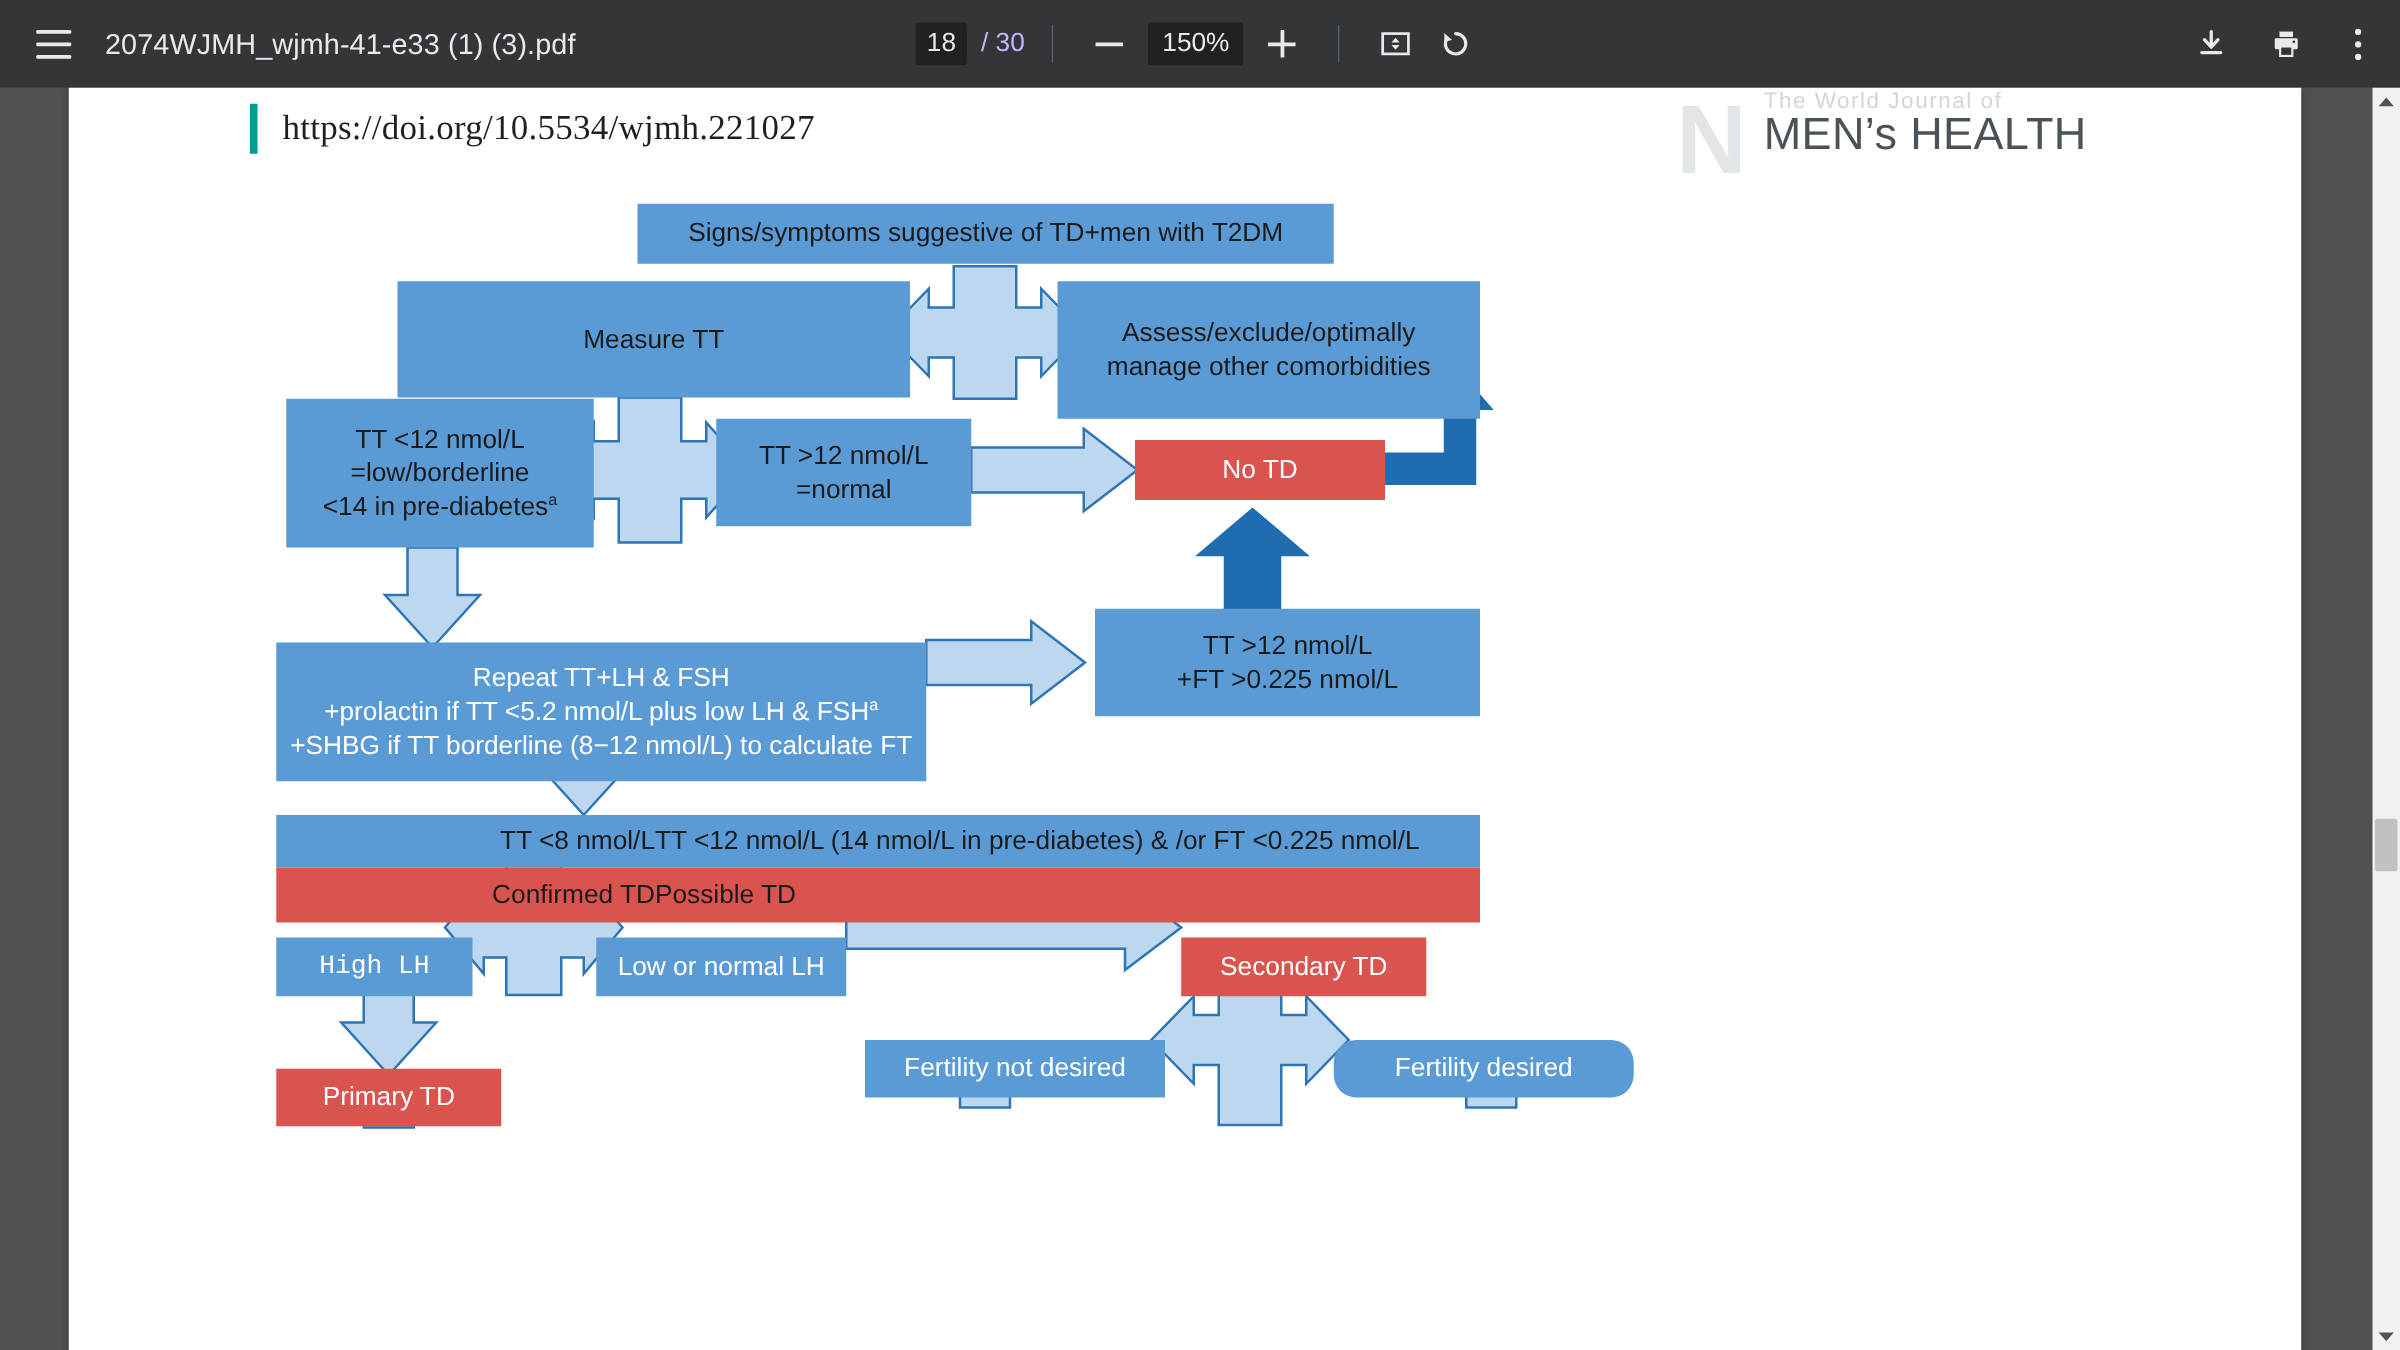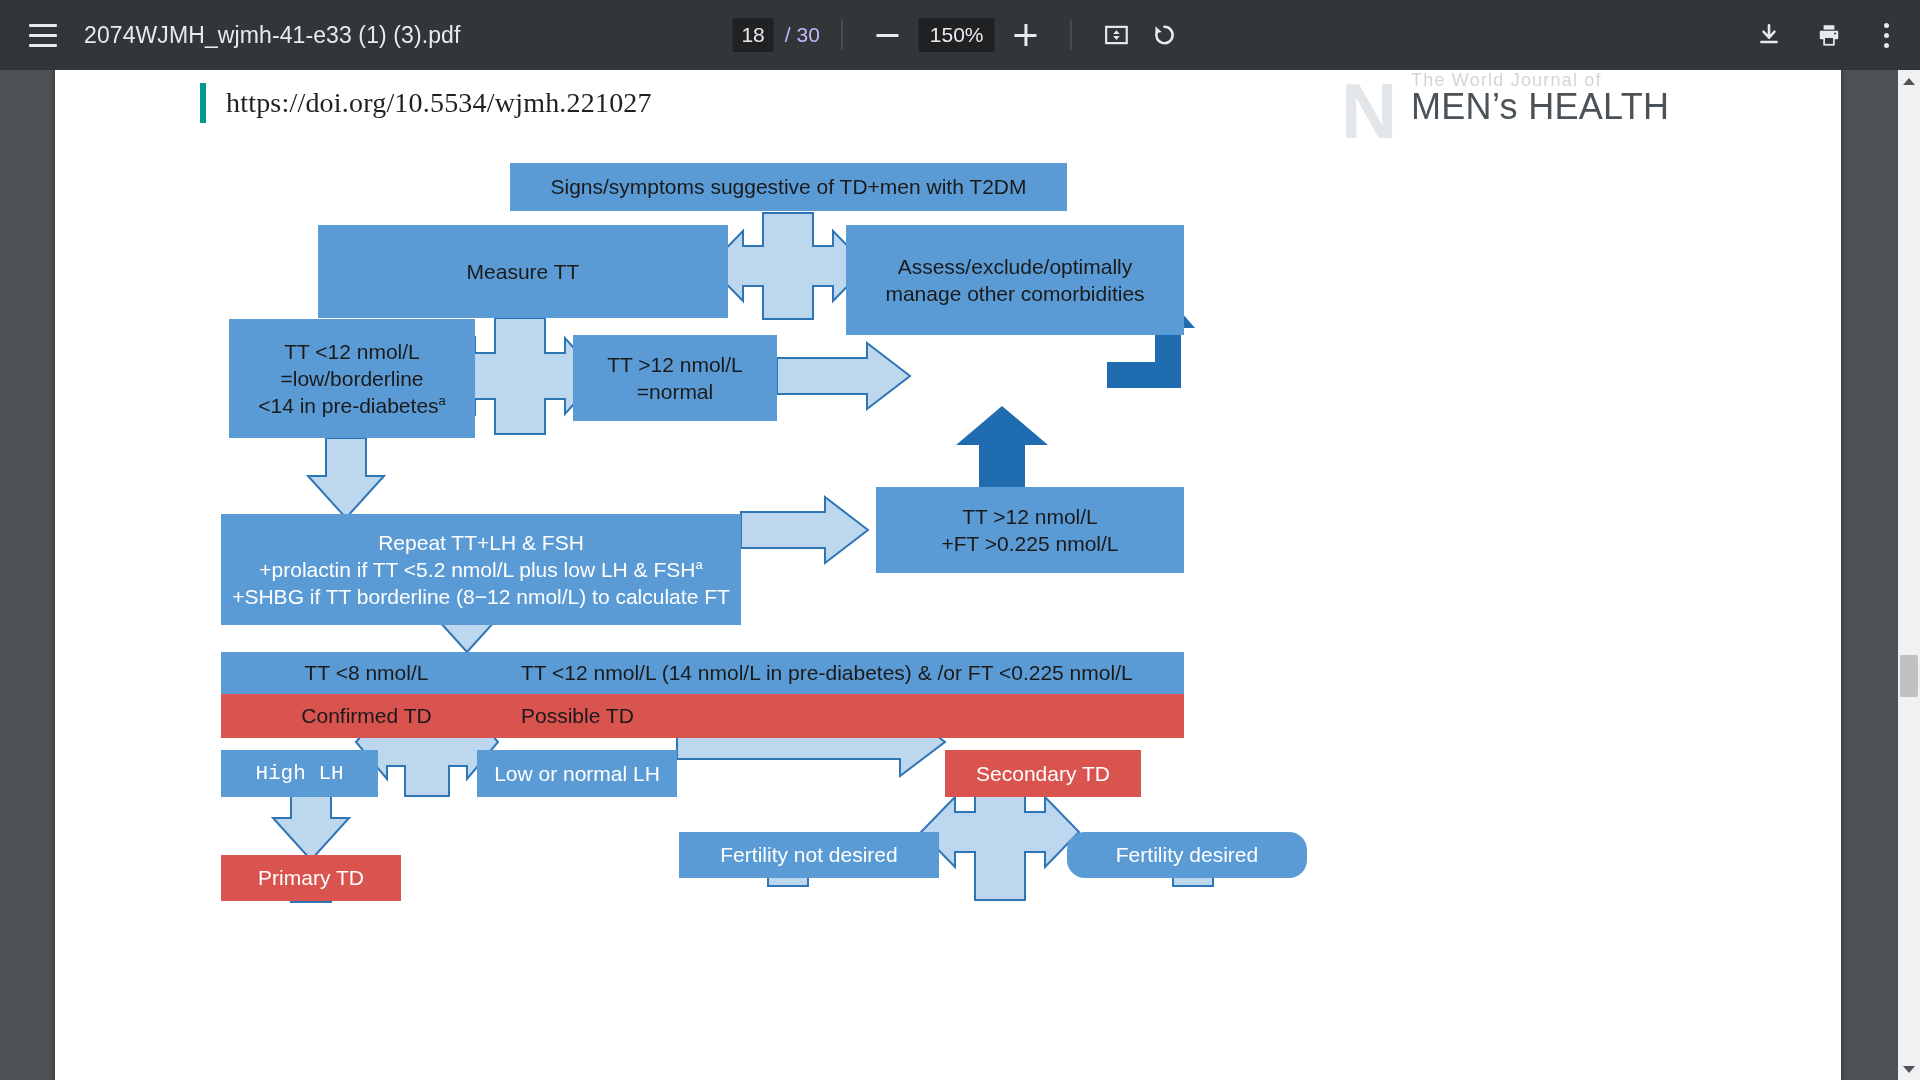--- a/index.html
+++ b/index.html
@@ -93,21 +93,21 @@
   
   #chart { position:absolute; left:0; top:0; width:1786px; height:1060px; }
   .node {
     position:absolute;
     display:flex; align-items:center; justify-content:center; text-align:center;
     font-size:21px; line-height:1.30; padding: 2px 6px;
   }
   .n-blue  { background:#5b9bd5; color:#1a1a1a; }
   .n-blue-w{ background:#5b9bd5; color:#ffffff; }
   .n-red   { background:#d9534f; color:#ffffff; }
-  .n-left  { justify-content:flex-start; text-align:center; padding-left:4px;gap:13px; }
+  .n-left  { justify-content:flex-start; text-align:right; padding-left:20px; }
   sup { font-size:13px; vertical-align:super; line-height:0; }
   svg.conn { position:absolute; left:0; top:0; width:1786px; height:1060px; pointer-events:none; }
 
   
   #scrollbar {
     position:absolute; right:0; top:70px; width:22px; height:1010px;
     background:#f1f1f1; z-index:30;
   }
   .sb-arrow { width:22px; height:22px; display:flex; align-items:center; justify-content:center; cursor:pointer; }
   .sb-up::after {
@@ -281,20 +281,23 @@
       </div>
 
       <div class="node n-blue" style="left:174px; top:249px; width:246px; height:119px;">
         <span>TT &lt;12 nmol/L<br>=low/borderline<br>&lt;14 in pre-diabetes<sup>a</sup></span>
       </div>
 
       <div class="node n-blue" style="left:518px; top:265px; width:204px; height:86px;">
         <span>TT &gt;12 nmol/L<br>=normal</span>
       </div>
 
+      <div class="node n-red" style="left:853px; top:282px; width:200px; height:48px;">
+        <span>No TD</span>
+      </div>
 
       <div class="node n-blue-w" style="left:166px; top:444px; width:520px; height:111px;">
         <span>Repeat TT+LH &amp; FSH<br>+prolactin if TT &lt;5.2 nmol/L plus low LH &amp; FSH<sup>a</sup><br>+SHBG if TT borderline (8−12 nmol/L) to calculate FT</span>
       </div>
 
       <div class="node n-blue" style="left:821px; top:417px; width:308px; height:86px;">
         <span>TT &gt;12 nmol/L<br>+FT &gt;0.225 nmol/L</span>
       </div>
 
       <div class="node n-blue n-left" style="left:166px; top:582px; width:963px; height:42px;">
@@ -316,21 +319,21 @@
       </div>
 
       <div class="node n-red" style="left:890px; top:680px; width:196px; height:47px;">
         <span>Secondary TD</span>
       </div>
 
       <div class="node n-red" style="left:166px; top:785px; width:180px; height:46px;">
         <span>Primary TD</span>
       </div>
 
-      <div class="node n-blue-w" style="left:624px; top:762px; width:260px; height:46px;">
+      <div class="node n-blue-w" style="left:637px; top:762px; width:240px; height:46px;">
         <span>Fertility not desired</span>
       </div>
 
       <div class="node n-blue-w" style="left:1012px; top:762px; width:240px; height:46px;border-radius:18px;">
         <span>Fertility desired</span>
       </div>
     </div>
   </div>
 </div>
 

